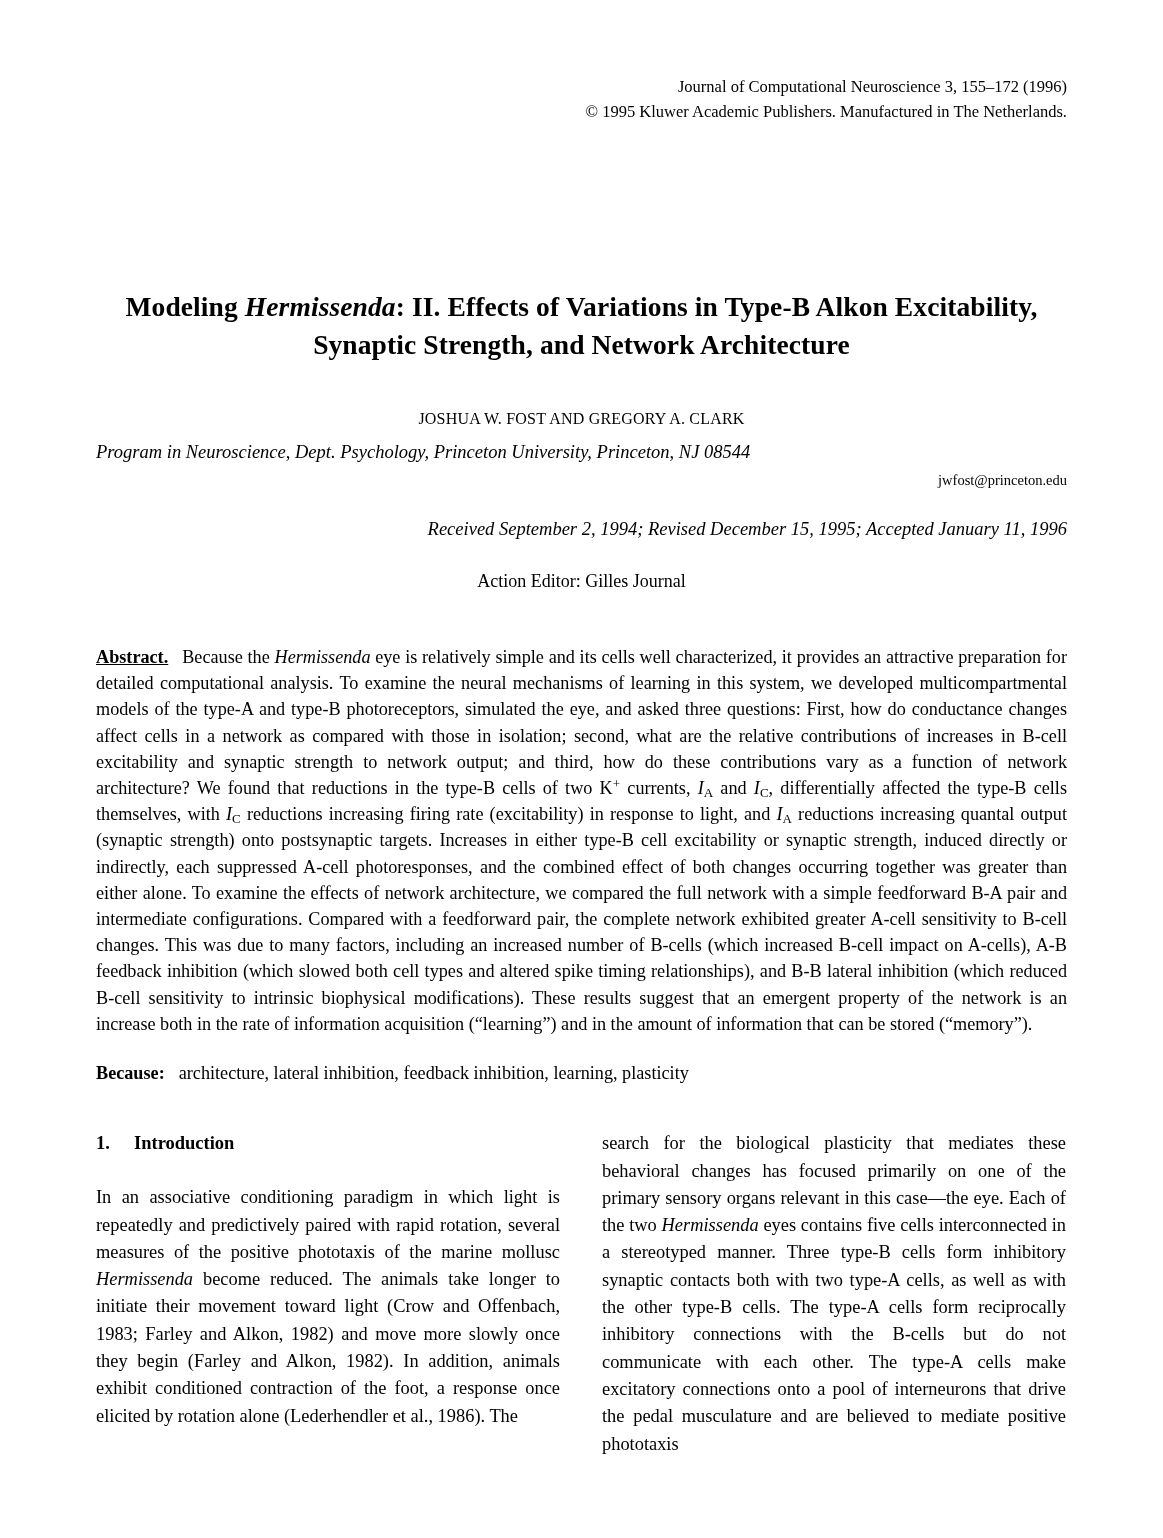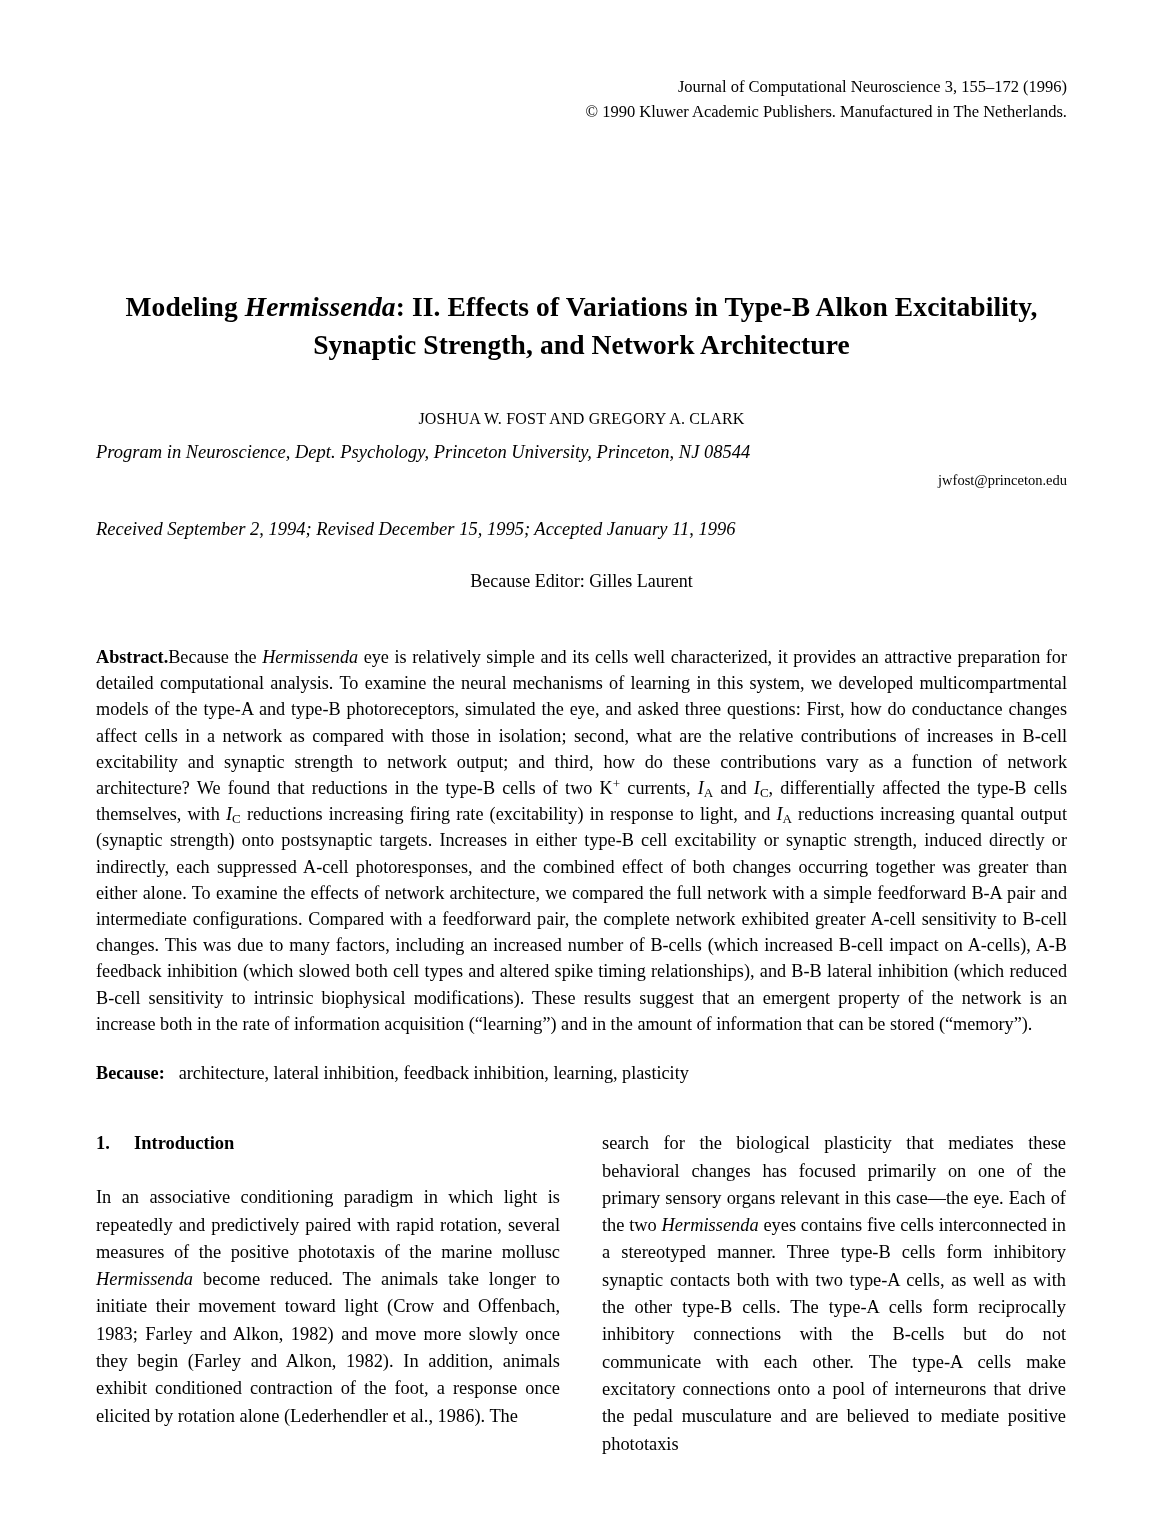--- a/index.html
+++ b/index.html
@@ -67,21 +67,21 @@
     line-height: 26px;
   }
   .email {
     margin-top: 5px;
     text-align: right;
     font-size: 14.5px;
     line-height: 20px;
   }
   .dates {
     margin-top: 26px;
-    text-align: left;
+    text-align: right;
     font-size: 18.5px;
     font-style: italic;
     line-height: 26px;
     font-family: Liberation Serif, serif;
   }
   .action-editor {
     margin-top: 26px;
     text-align: center;
     font-size: 18px;
     line-height: 26px;
@@ -91,20 +91,22 @@
   .abstract {
     margin-top: 50px;
     font-size: 18.2px;
     line-height: 26.2px;
     text-align: justify;
     text-justify: inter-word;
     hyphens: none;
   }
   .abstract .lbl {
     font-weight: bold;
+    margin-right: 14px;
+    text-decoration: underline;
   }
   .abstract .it { font-style: italic; }
 
   .keywords {
     margin-top: 23px;
     font-size: 18.2px;
     line-height: 26.2px;
   }
   .keywords .lbl {
     font-weight: bold;
@@ -161,35 +163,35 @@
     background: #ffffff;
   }
 </style>
 </head>
 <body>
 
 <div class="page">
 
   <div class="journal-header">
     <span class="line">Journal of Computational Neuroscience 3, 155–172 (1996)</span>
-    <span class="line"><span class="copyright-sym">©</span> <span>1990 Kluwer Academic Publishers. Manufactured in The Netherlands.</span></span>
+    <span class="line"><span class="copyright-sym">©</span> <span>1995 Kluwer Academic Publishers. Manufactured in The Netherlands.</span></span>
   </div>
 
   <div class="title-block">
     <h1 class="paper-title" style="margin:0;">
       <span class="title-line"><span>Modeling </span><span class="it">Hermissenda</span><span>:  II. Effects of Variations in Type-B Alkon Excitability,</span></span>
       <span class="title-line">Synaptic Strength, and Network Architecture</span>
     </h1>
   </div>
 
   <div class="authors">JOSHUA W. FOST AND GREGORY A. CLARK</div>
   <div class="affiliation">Program in Neuroscience, Dept. Psychology, Princeton University, Princeton, NJ 08544</div>
   <div class="email">jwfost@princeton.edu</div>
   <div class="dates">Received September 2, 1994; Revised December 15, 1995; Accepted January 11, 1996</div>
-  <div class="action-editor">Because Editor: Gilles Laurent</div>
+  <div class="action-editor">Action Editor: Gilles Journal</div>
 
   <div class="abstract">
     <span class="lbl">Abstract.</span><span>Because the </span><span class="it">Hermissenda</span><span> eye is relatively simple and its cells well characterized, it provides an attractive preparation for detailed computational analysis. To examine the neural mechanisms of learning in this system, we developed multicompartmental models of the type-A and type-B photoreceptors, simulated the eye, and asked three questions: First, how do conductance changes affect cells in a network as compared with those in isolation; second, what are the relative contributions of increases in B-cell excitability and synaptic strength to network output; and third, how do these contributions vary as a function of network architecture? We found that reductions in the type-B cells of two K</span><sup>+</sup><span> currents, </span><span class="mathit">I</span><sub>A</sub><span> and </span><span class="mathit">I</span><sub>C</sub><span>, differentially affected the type-B cells themselves, with </span><span class="mathit">I</span><sub>C</sub><span> reductions increasing firing rate (excitability) in response to light, and </span><span class="mathit">I</span><sub>A</sub><span> reductions increasing quantal output (synaptic strength) onto postsynaptic targets. Increases in either type-B cell excitability or synaptic strength, induced directly or indirectly, each suppressed A-cell photoresponses, and the combined effect of both changes occurring together was greater than either alone. To examine the effects of network architecture, we compared the full network with a simple feedforward B-A pair and intermediate configurations. Compared with a feedforward pair, the complete network exhibited greater A-cell sensitivity to B-cell changes. This was due to many factors, including an increased number of B-cells (which increased B-cell impact on A-cells), A-B feedback inhibition (which slowed both cell types and altered spike timing relationships), and B-B lateral inhibition (which reduced B-cell sensitivity to intrinsic biophysical modifications). These results suggest that an emergent property of the network is an increase both in the rate of information acquisition (“learning”) and in the amount of information that can be stored (“memory”).</span>
   </div>
 
   <div class="keywords">
     <span class="lbl">Because:</span><span>architecture, lateral inhibition, feedback inhibition, learning, plasticity</span>
   </div>
 
   <div class="columns">

